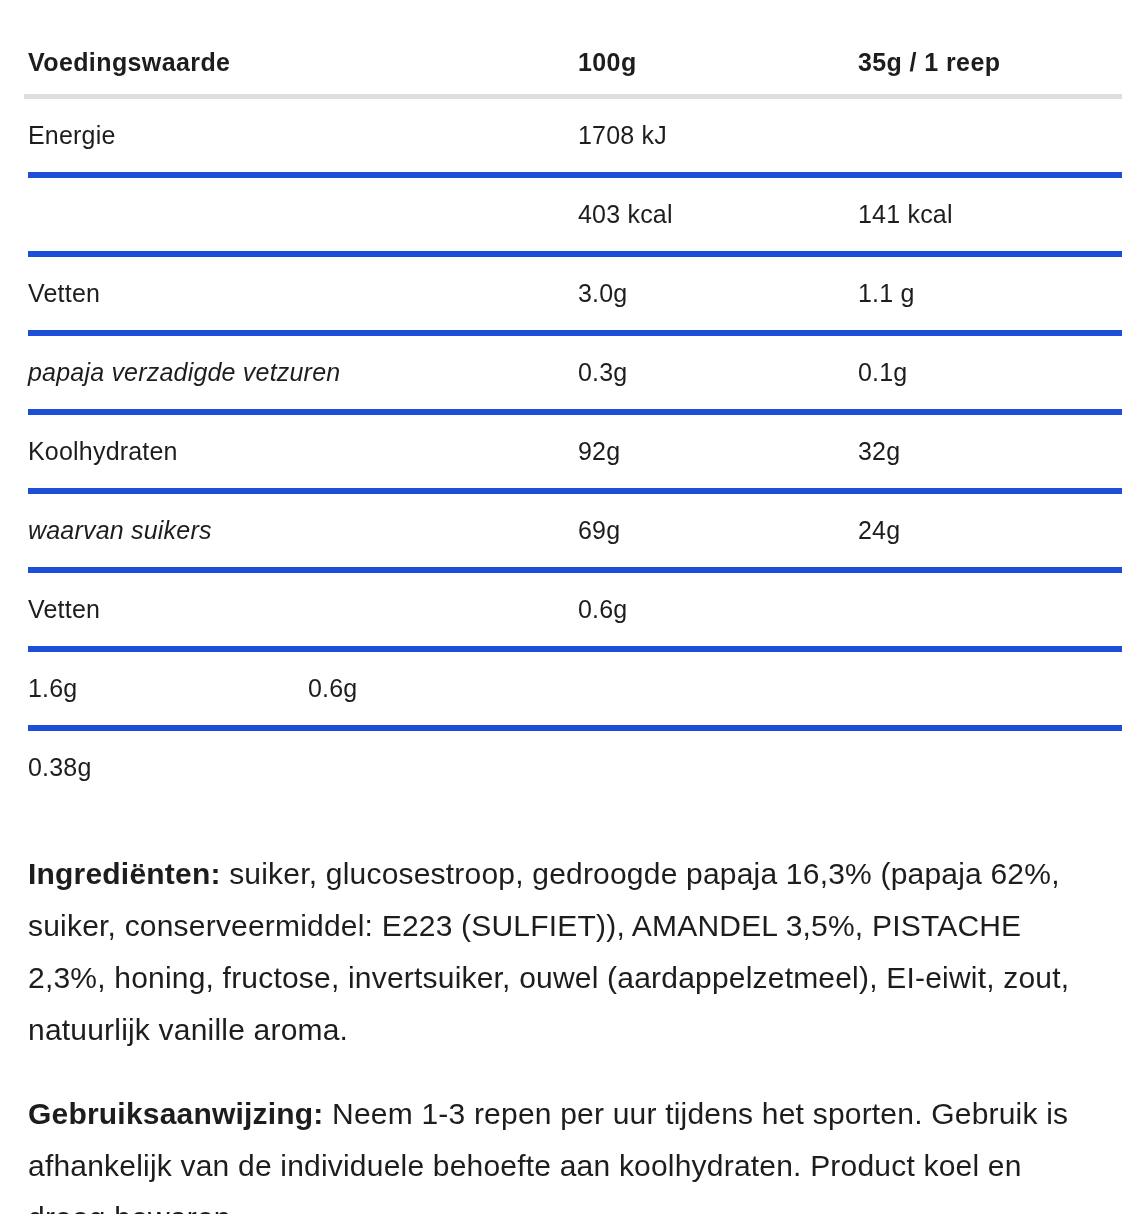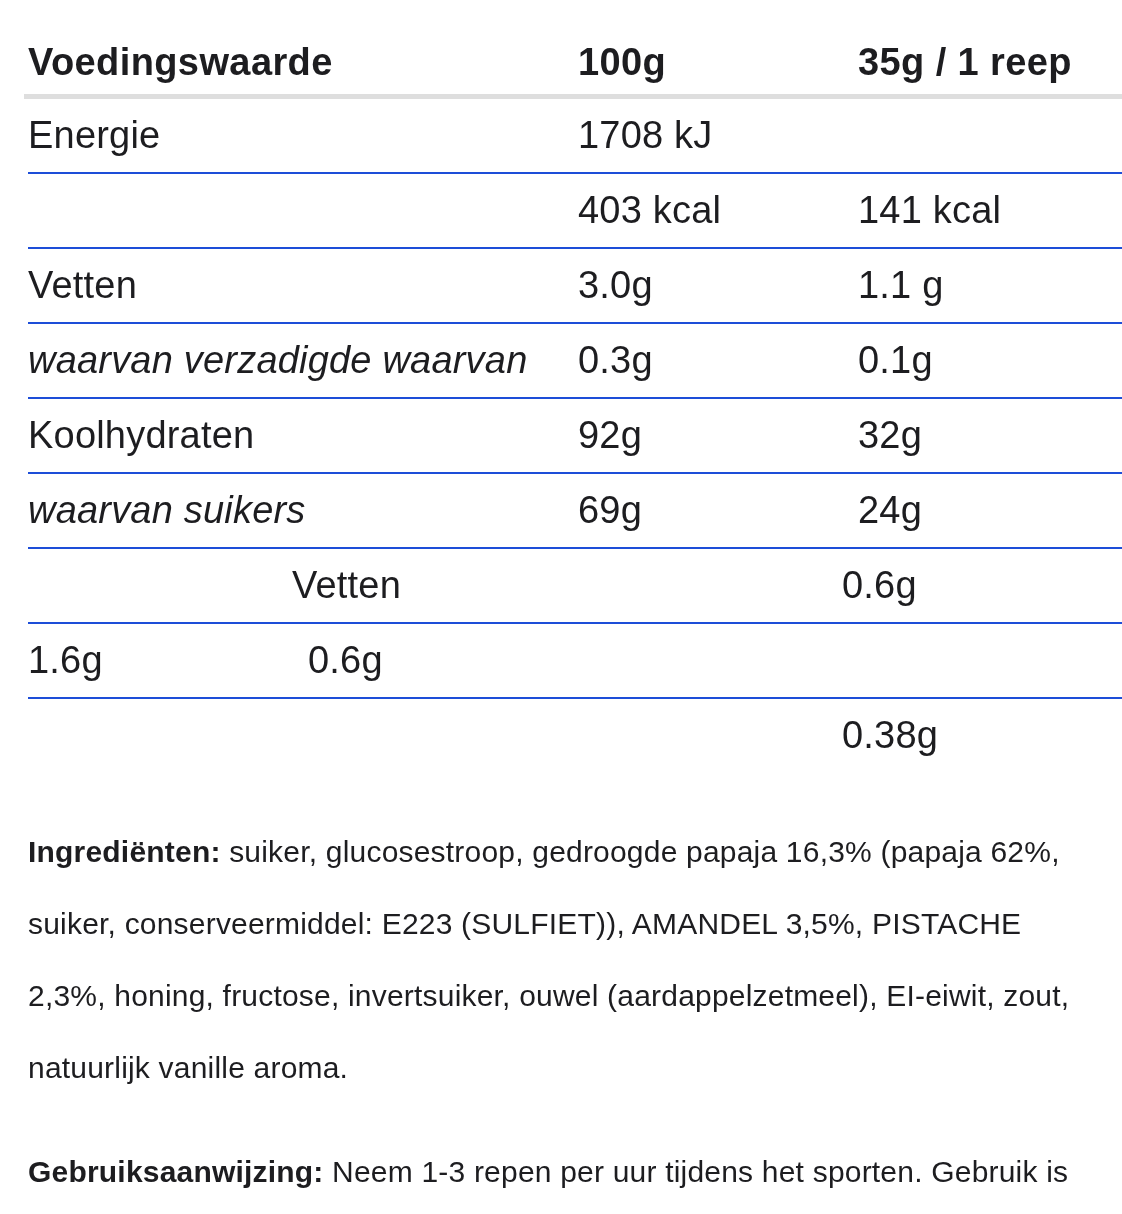--- a/index.html
+++ b/index.html
@@ -21,21 +21,21 @@
   
   .ntable {
     width: 1122px;
     padding-top: 30px;
   }
   .trow {
     display: flex;
     align-items: center;
     margin-left: 28px;
     height: 73px;
-    font-size: 38px;
+    font-size: 25px;
     letter-spacing: 0.2px;
   }
   .trow .c-label {
     width: 550px;
     flex: 0 0 550px;
   }
   .trow .c-100 {
     width: 280px;
     flex: 0 0 280px;
   }
@@ -47,34 +47,33 @@
     font-weight: 600;
     letter-spacing: 0.4px;
   }
   .thick-rule {
     margin-left: 24px;
     height: 5px;
     background: #dedede;
     border: none;
   }
   .rows .trow + .trow {
-    border-top: 2px solid #1d4ed8;
-    justify-content: flex-end;
+    border-top: 6px solid #1d4ed8;
   }
   .trow.italic .c-label {
     font-style: italic;
   }
 
   
   .text-block {
     margin: 0;
     padding: 0 30px 0 28px;
     max-width: 1064px;
     font-size: 30px;
-    line-height: 72px;
+    line-height: 52px;
     letter-spacing: 0.2px;
   }
   .ingredients-block {
     margin-top: 44px;
   }
   .usage-block {
     margin-top: 32px;
   }
   .lead {
     font-weight: 600;
@@ -104,21 +103,21 @@
       <span class="c-35">141 kcal</span>
     </div>
 
     <div class="trow">
       <span class="c-label">Vetten</span>
       <span class="c-100">3.0g</span>
       <span class="c-35">1.1 g</span>
     </div>
 
     <div class="trow italic">
-      <span class="c-label">waarvan verzadigde waarvan</span>
+      <span class="c-label">papaja verzadigde vetzuren</span>
       <span class="c-100">0.3g</span>
       <span class="c-35">0.1g</span>
     </div>
 
     <div class="trow">
       <span class="c-label">Koolhydraten</span>
       <span class="c-100">92g</span>
       <span class="c-35">32g</span>
     </div>
 

